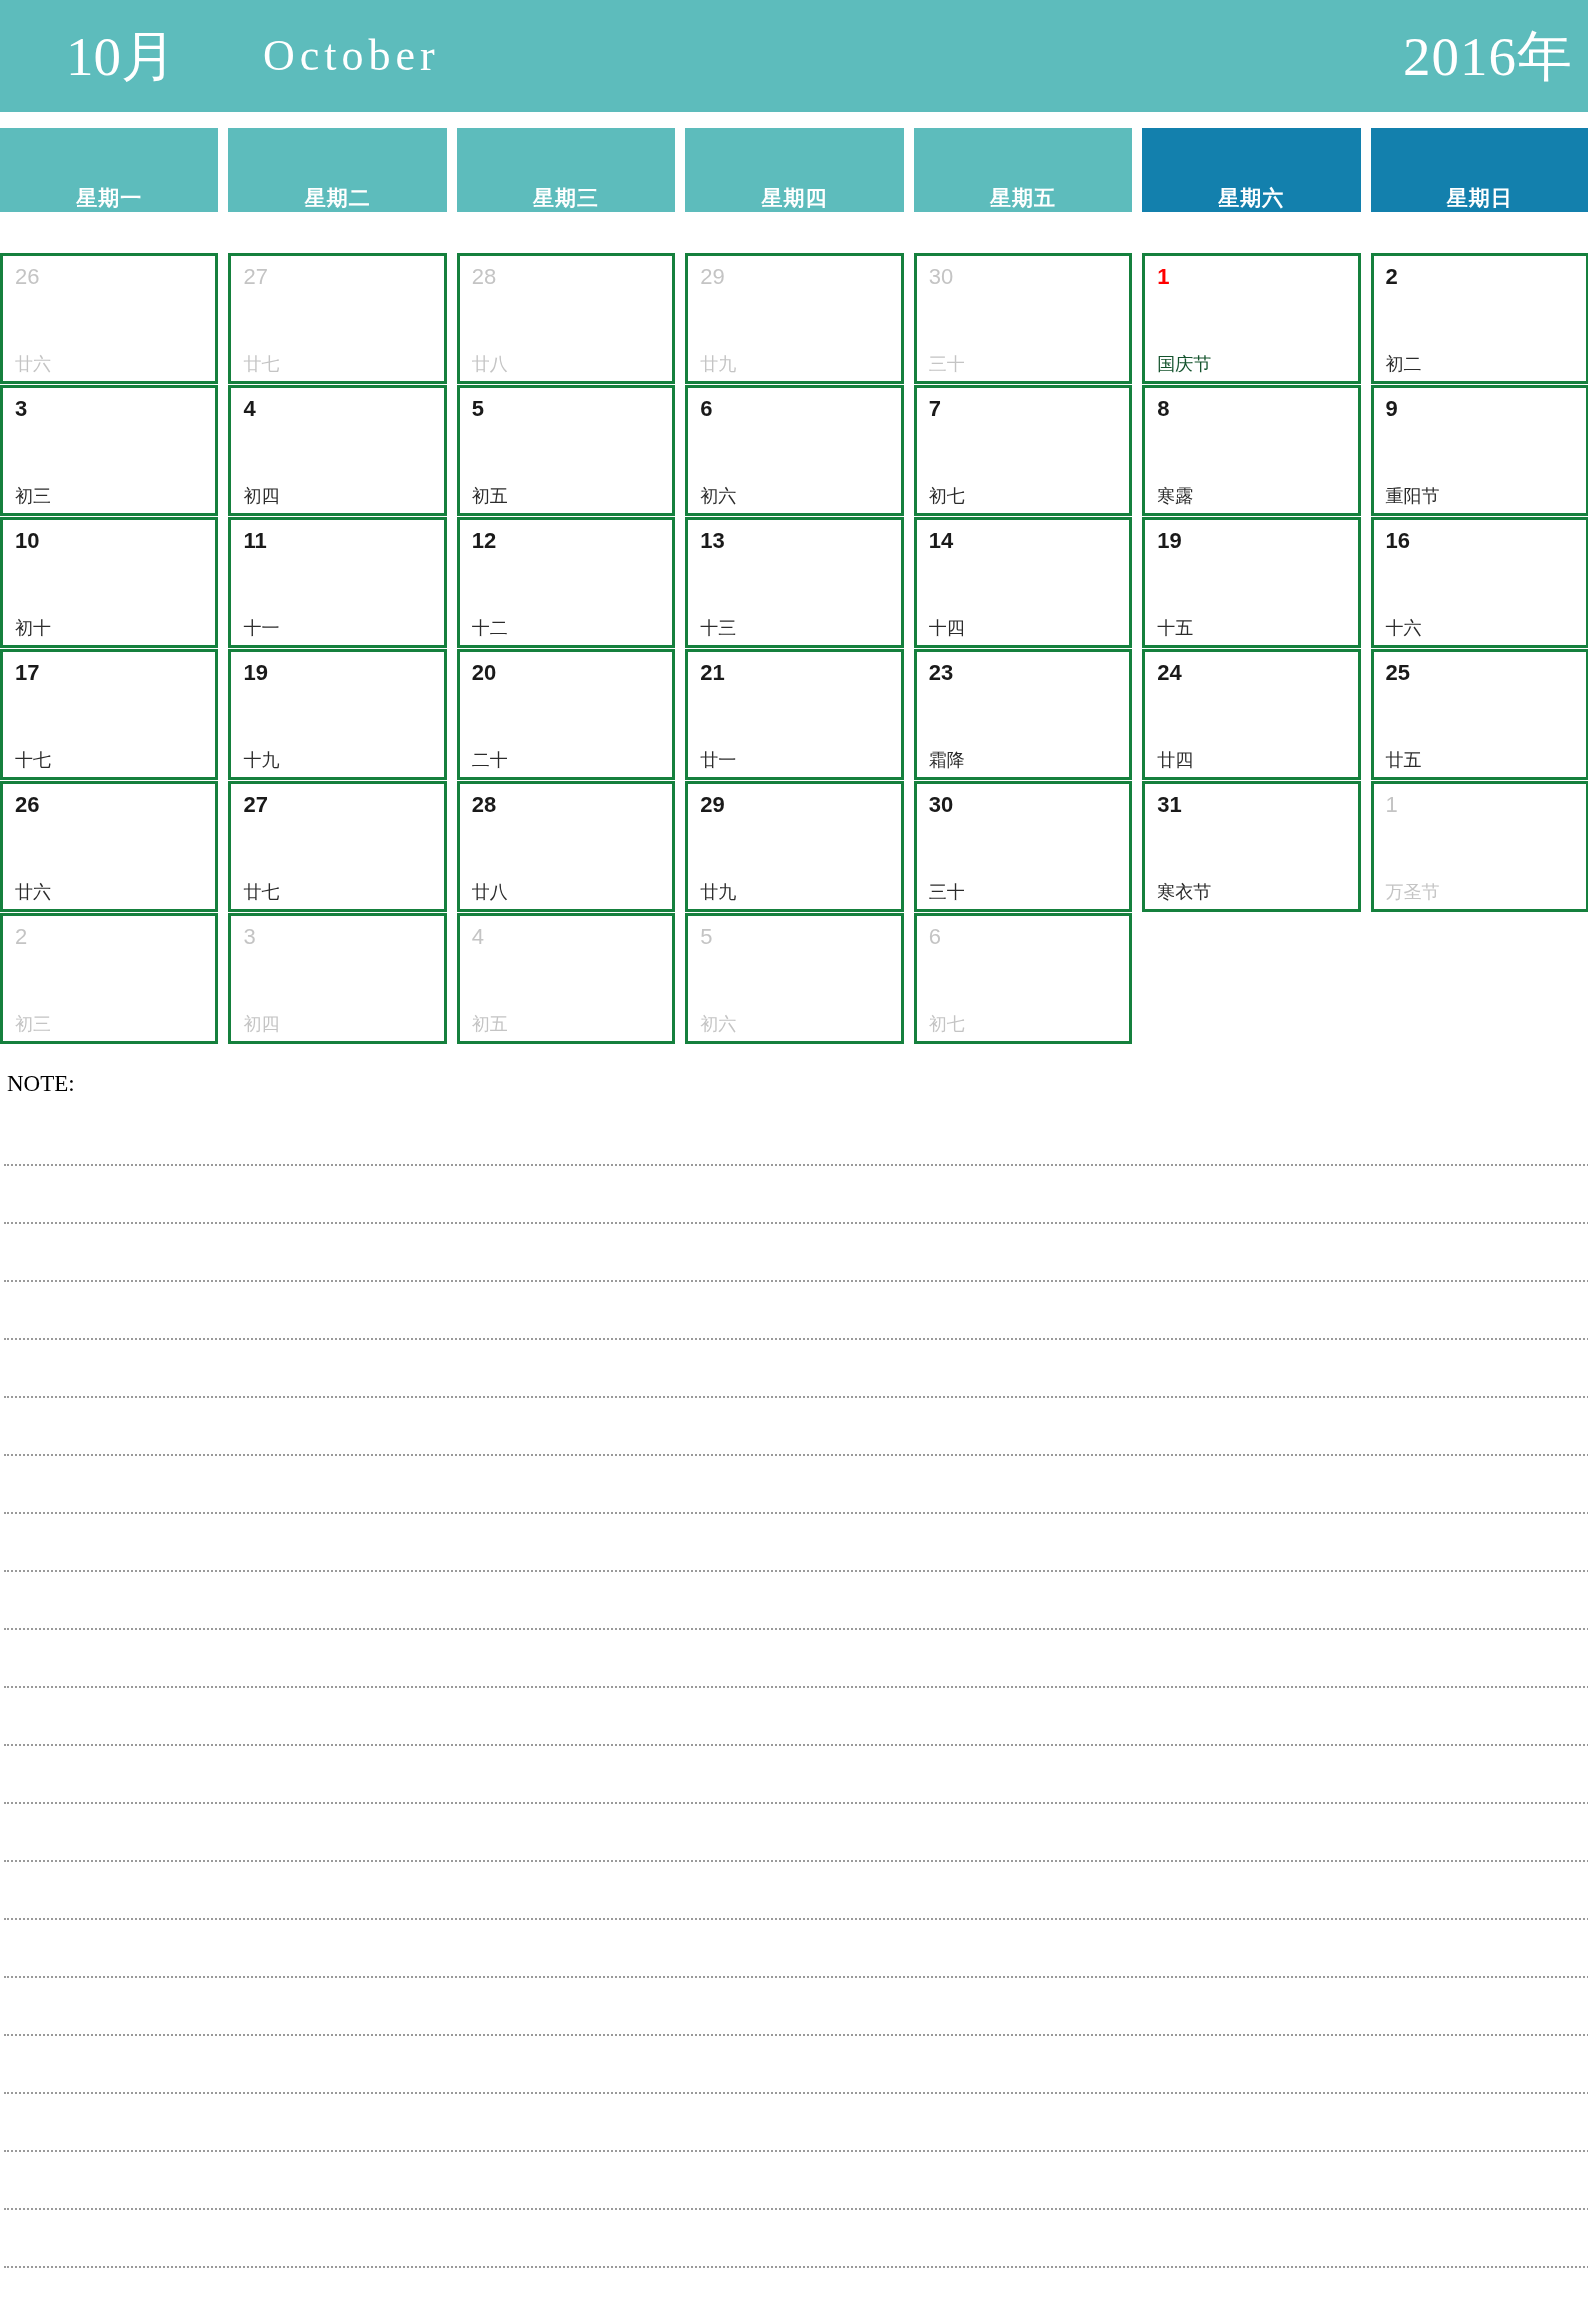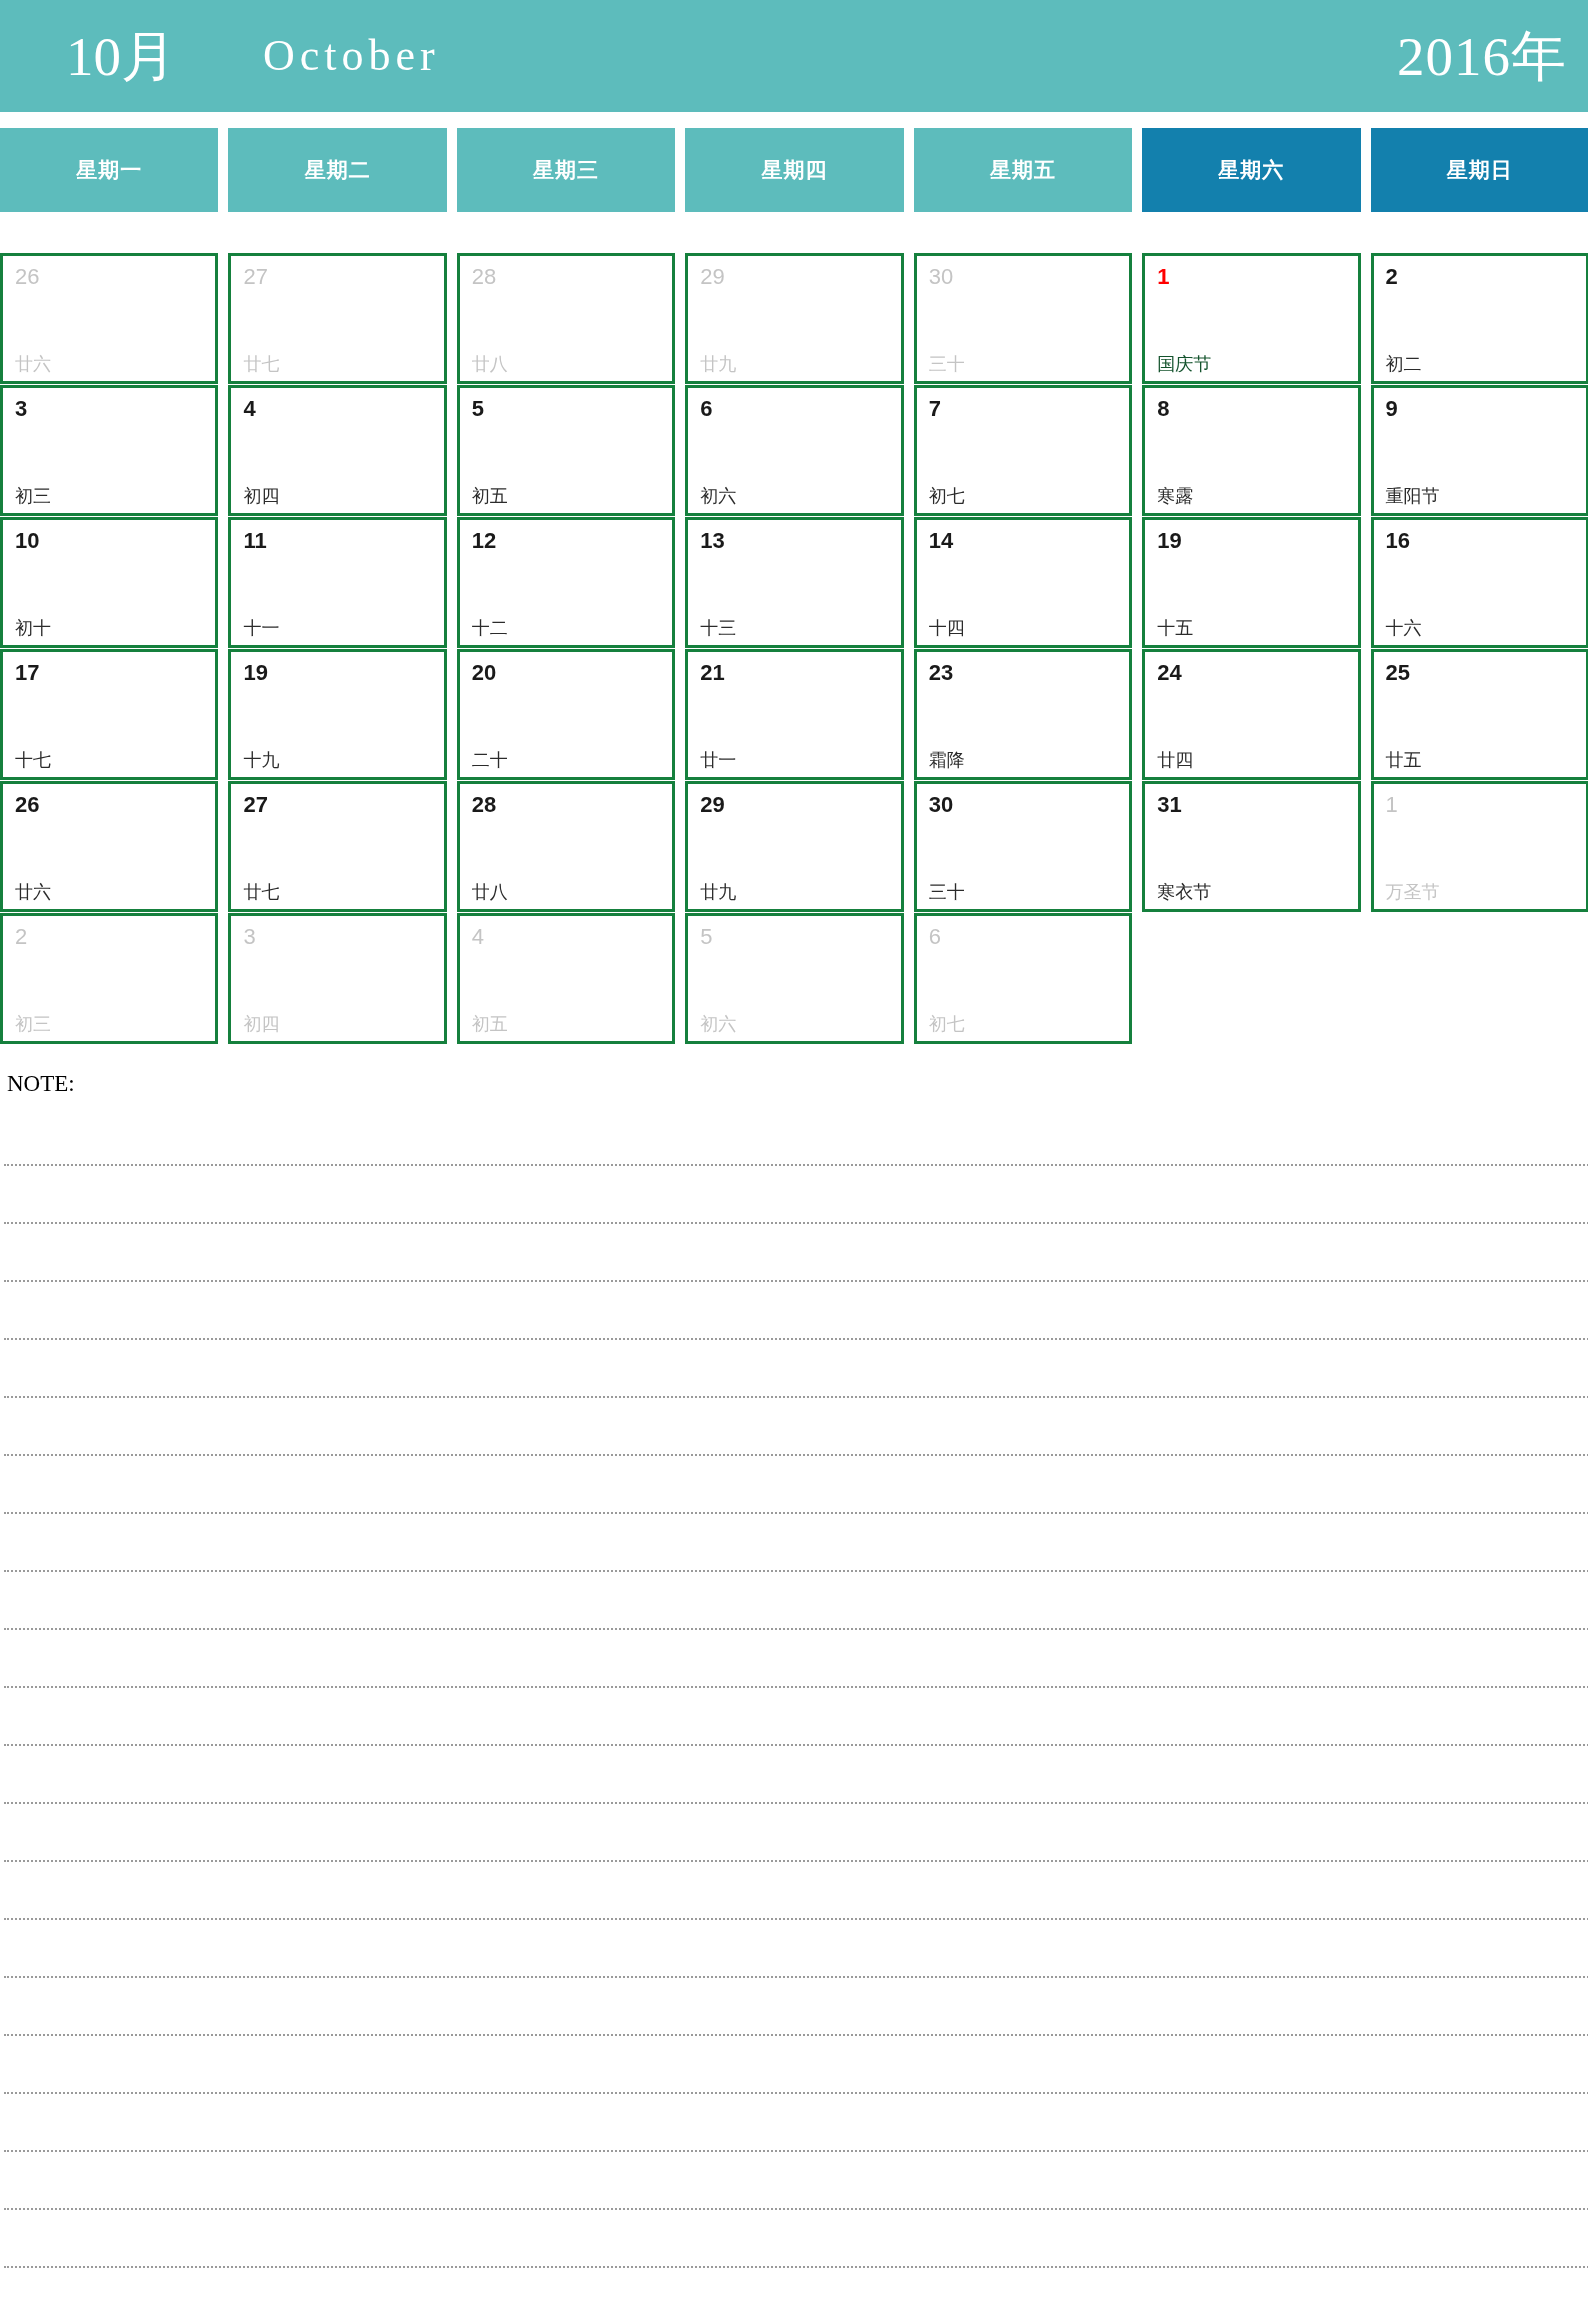--- a/index.html
+++ b/index.html
@@ -44,42 +44,42 @@
     line-height: 1;
     margin-left: 87px;
     letter-spacing: 5px;
   }
   .banner-year {
     color: #ffffff;
     font-family: "Liberation Serif", "DejaVu Serif", serif;
     font-size: 55px;
     line-height: 1;
     margin-left: auto;
-    margin-right: 22px;
+    margin-right: 16px;
     letter-spacing: 1px;
   }
 
   
   .grid {
     position: absolute;
     left: 0;
     width: 1589px;
     display: grid;
     grid-template-columns: repeat(7, 1fr);
     column-gap: 10px;
   }
   .weekhead {
     top: 128px;
     height: 119px;
   }
   .weekhead-cell {
     background: #5dbcbc;
     color: #ffffff;
     display: flex;
-    align-items: center;
+    align-items: flex-end;
     justify-content: center;
     font-size: 21px;
     font-weight: bold;
     letter-spacing: 1px;
     height: 84px;
   }
   .weekhead-cell.weekend {
     background: #1380ad;
   }
 

